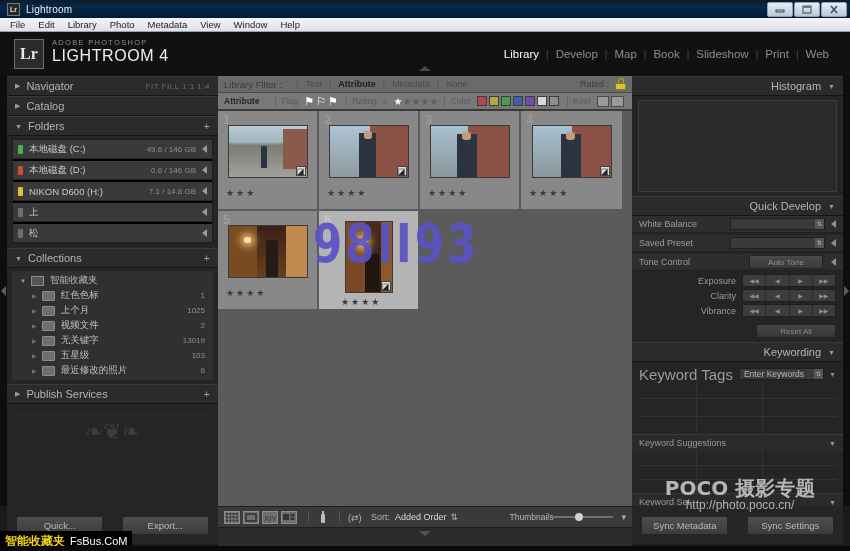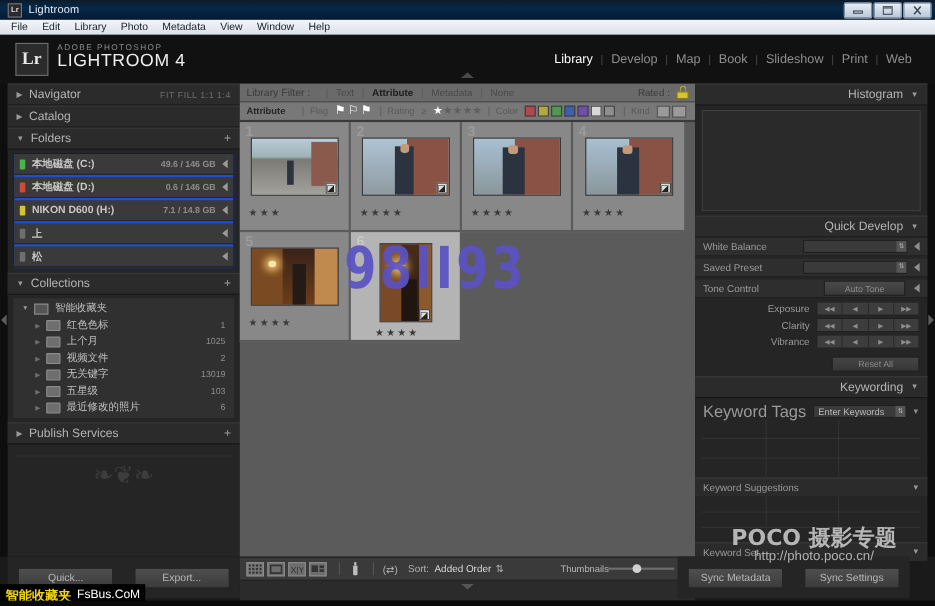--- a/index.html
+++ b/index.html
@@ -53,21 +53,21 @@
 
   .ph{height:20px;display:flex;align-items:center;color:#b4b4b4;font-size:11px;
     border-top:1px solid #3a3a3a;border-bottom:1px solid #161616;background:#2b2b2b;
     padding:0 8px;box-sizing:border-box;}
   .ph .tw{font-size:7px;margin-right:6px;color:#9a9a9a;}
   .ph .plus{margin-left:auto;color:#9a9a9a;font-size:11px;}
   .ph.right{justify-content:flex-end;}
   .ph.right .caret{margin-left:7px;font-size:7px;color:#9a9a9a;}
   .ph .navmodes{margin-left:auto;color:#6e6e6e;font-size:8px;letter-spacing:.5px;}
 
-  .foldlist{background:#1d4ed8;border:1px solid #1c1c1c;margin:3px 5px 0 5px;font-weight:bold;}
+  .foldlist{background:#000000;border:1px solid #1c1c1c;margin:3px 5px 0 5px;}
   .folder{height:19px;display:flex;align-items:center;padding:0 5px;box-sizing:border-box;
     border-bottom:1px solid #262626;background:#3a3a3a;margin-bottom:2px;}
   .folder .dot{width:5px;height:9px;border-radius:1px;margin-right:6px;}
   .folder .nm{color:#c8c8c8;font-size:9.5px;white-space:nowrap;overflow:hidden;}
   .folder .sz{margin-left:auto;color:#8e8e8e;font-size:8px;margin-right:6px;white-space:nowrap;}
   .folder .tri{width:0;height:0;border-top:4px solid transparent;border-bottom:4px solid transparent;
     border-right:5px solid #9a9a9a;}
 
   .collwrap{background:#303030;margin:3px 5px 0 5px;padding:2px 0;}
   .coll-root{display:flex;align-items:center;height:15px;padding-left:8px;color:#bdbdbd;font-size:9.5px;}
@@ -179,21 +179,21 @@
   .kwbox{flex:1;height:12px;background:#3a3a3a;border:1px solid #1f1f1f;color:#b8b8b8;font-size:8.5px;
     display:flex;align-items:center;padding-left:4px;box-sizing:border-box;}
   .kwbox .sp{margin-left:auto;width:9px;height:10px;background:#555;color:#bbb;font-size:6px;text-align:center;line-height:10px;}
   .kwrow .tri{margin-left:5px;font-size:7px;color:#8e8e8e;}
   .ksugg{height:17px;display:flex;align-items:center;padding:0 7px;box-sizing:border-box;
     color:#9a9a9a;font-size:9px;border-top:1px solid #3a3a3a;background:#2b2b2b;}
   .ksugg .c{margin-left:auto;font-size:7px;}
   .kgrid{height:52px;margin:0 6px;position:relative;}
   .kgrid .vl{position:absolute;top:0;bottom:0;width:1px;background:#333;}
   .kgrid .hl{position:absolute;left:0;right:0;height:1px;background:#333;}
-  .rp-bottom{position:absolute;right:23px;top:506px;width:211px;height:38px;background:#252525;
+  .rp-bottom{position:absolute;right:7px;top:506px;width:211px;height:38px;background:#252525;
     display:flex;align-items:center;justify-content:space-around;}
 
   
   .poco{position:absolute;left:633px;top:478px;width:214px;pointer-events:none;text-align:center;}
   .poco .l1{color:#cfcfcf;font-size:20px;font-weight:bold;line-height:20px;opacity:.85;
     font-family:"DejaVu Sans",sans-serif;}
   .poco .l2{color:#d2d2d2;font-size:12px;line-height:14px;opacity:.8;}
   .fsbus{position:absolute;left:0;top:531px;height:20px;background:#000;display:flex;
     align-items:center;padding:0 5px;box-sizing:border-box;}
   .fsbus .cn{color:#f2d31a;font-size:12px;font-weight:bold;}

